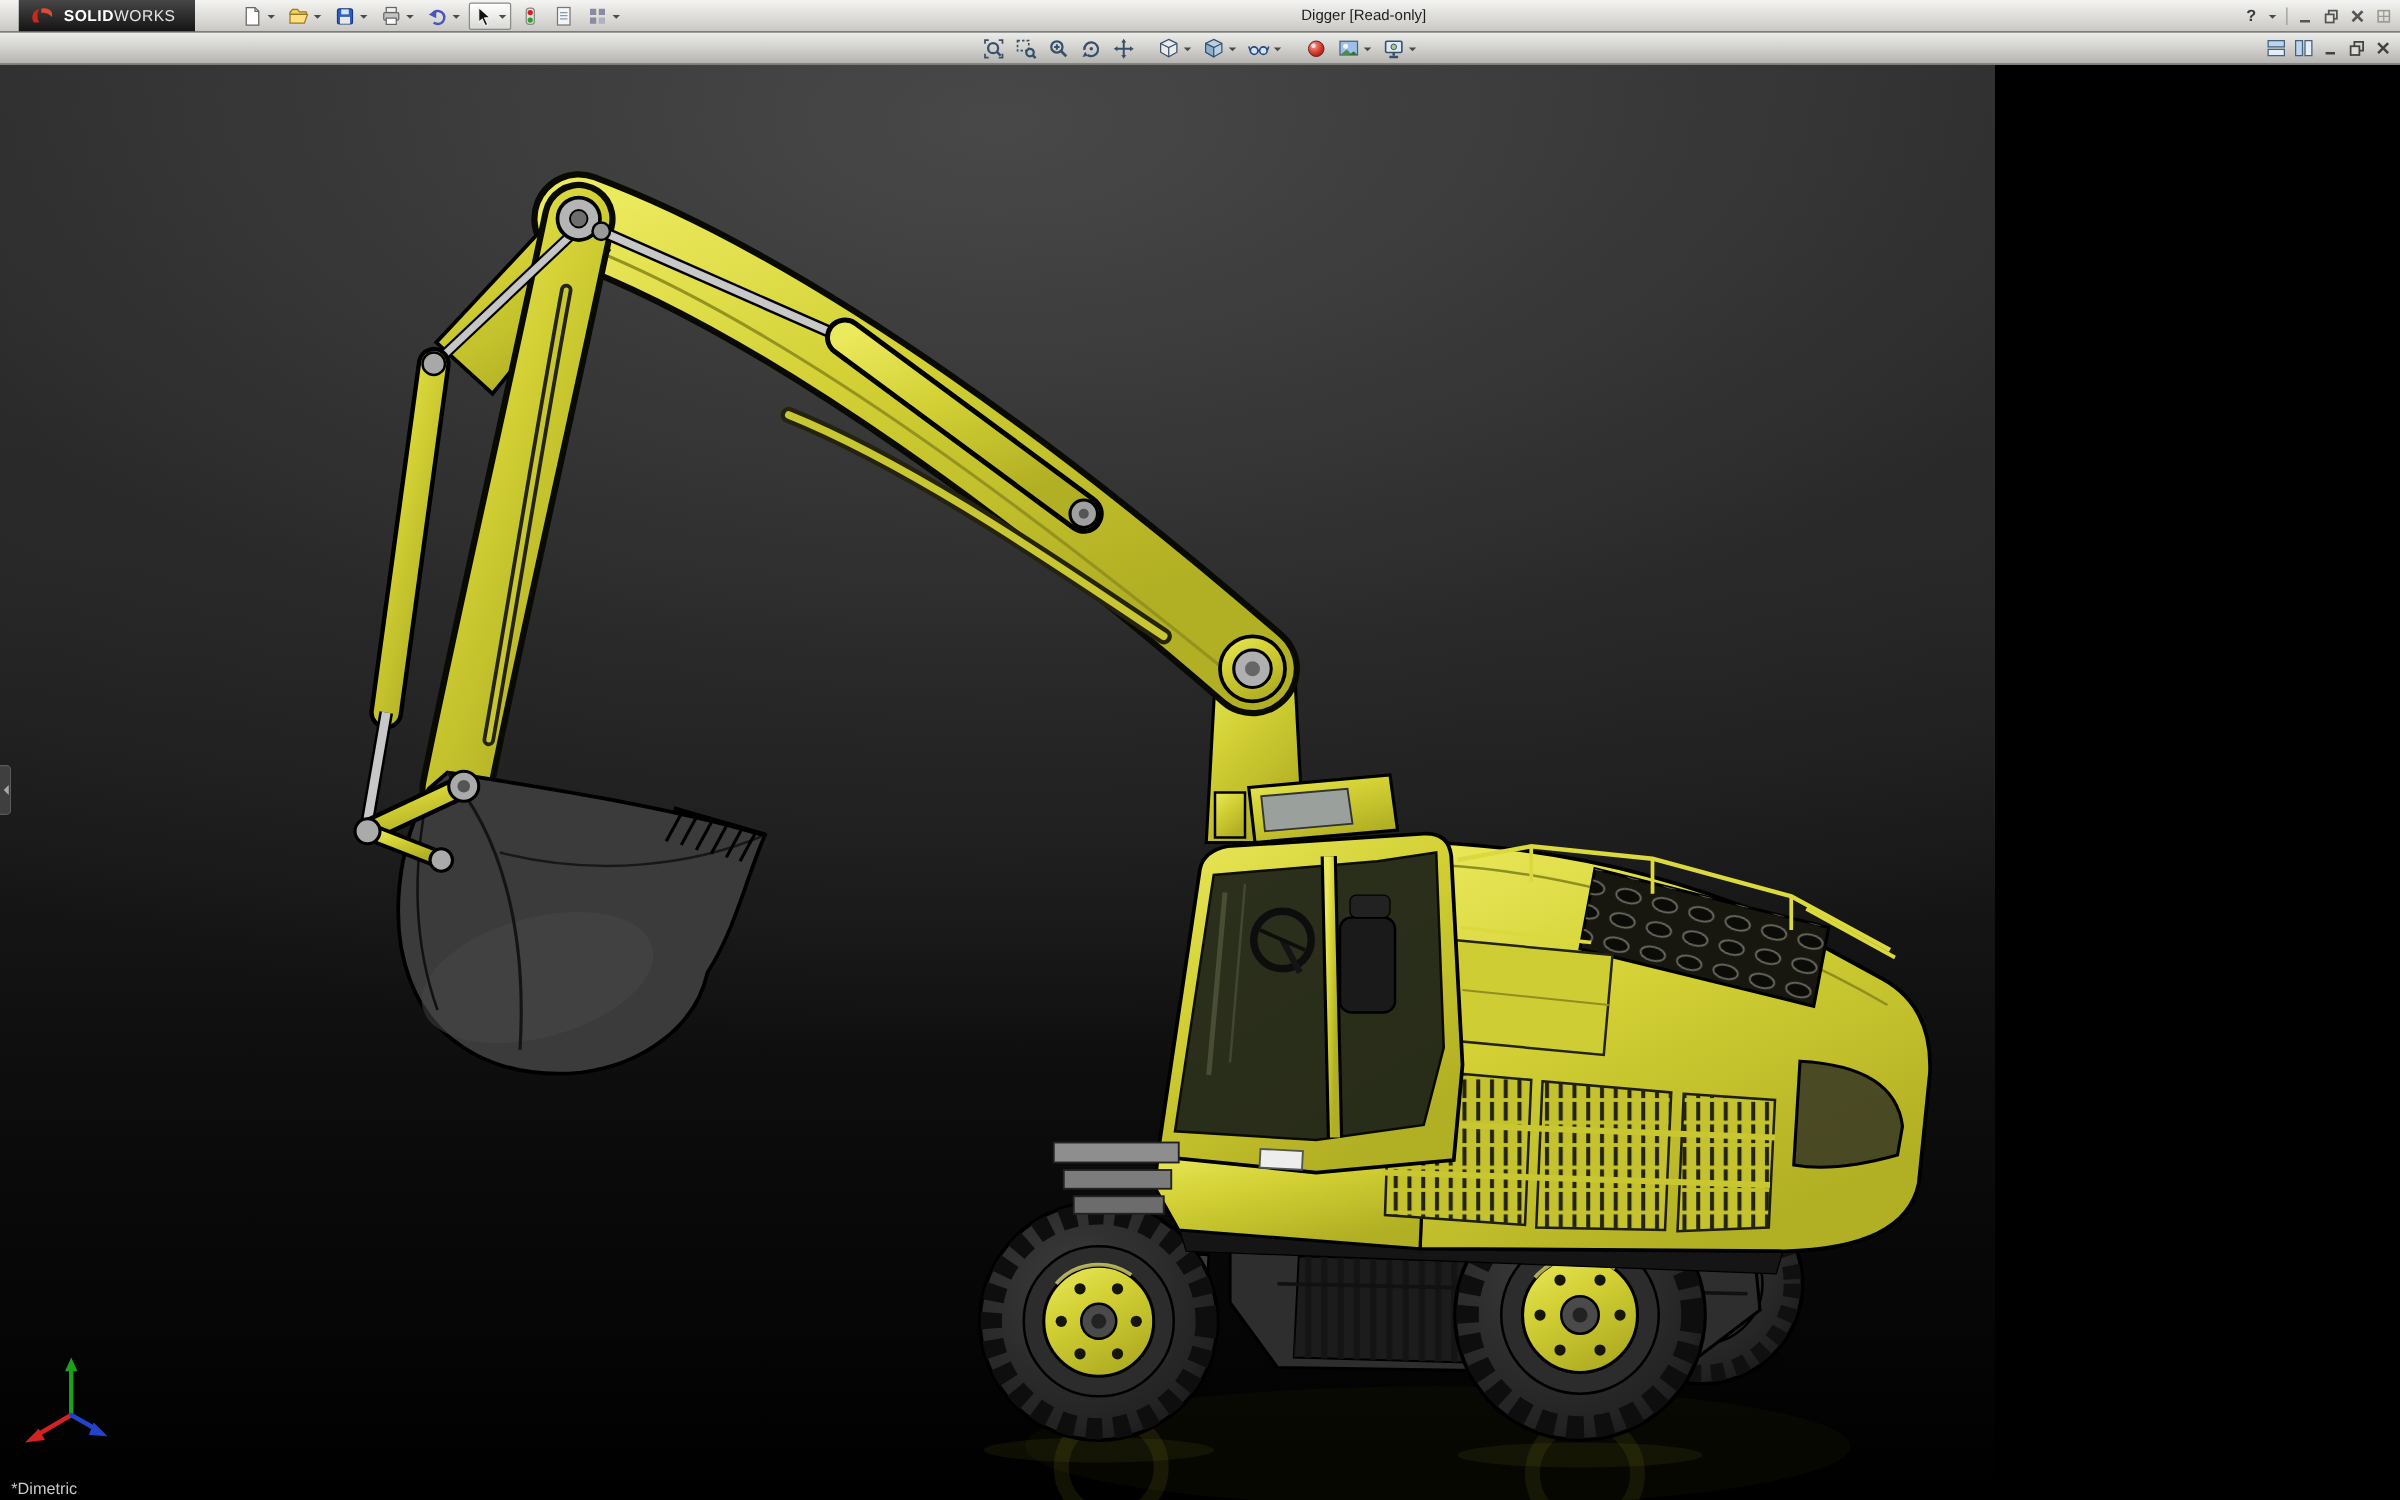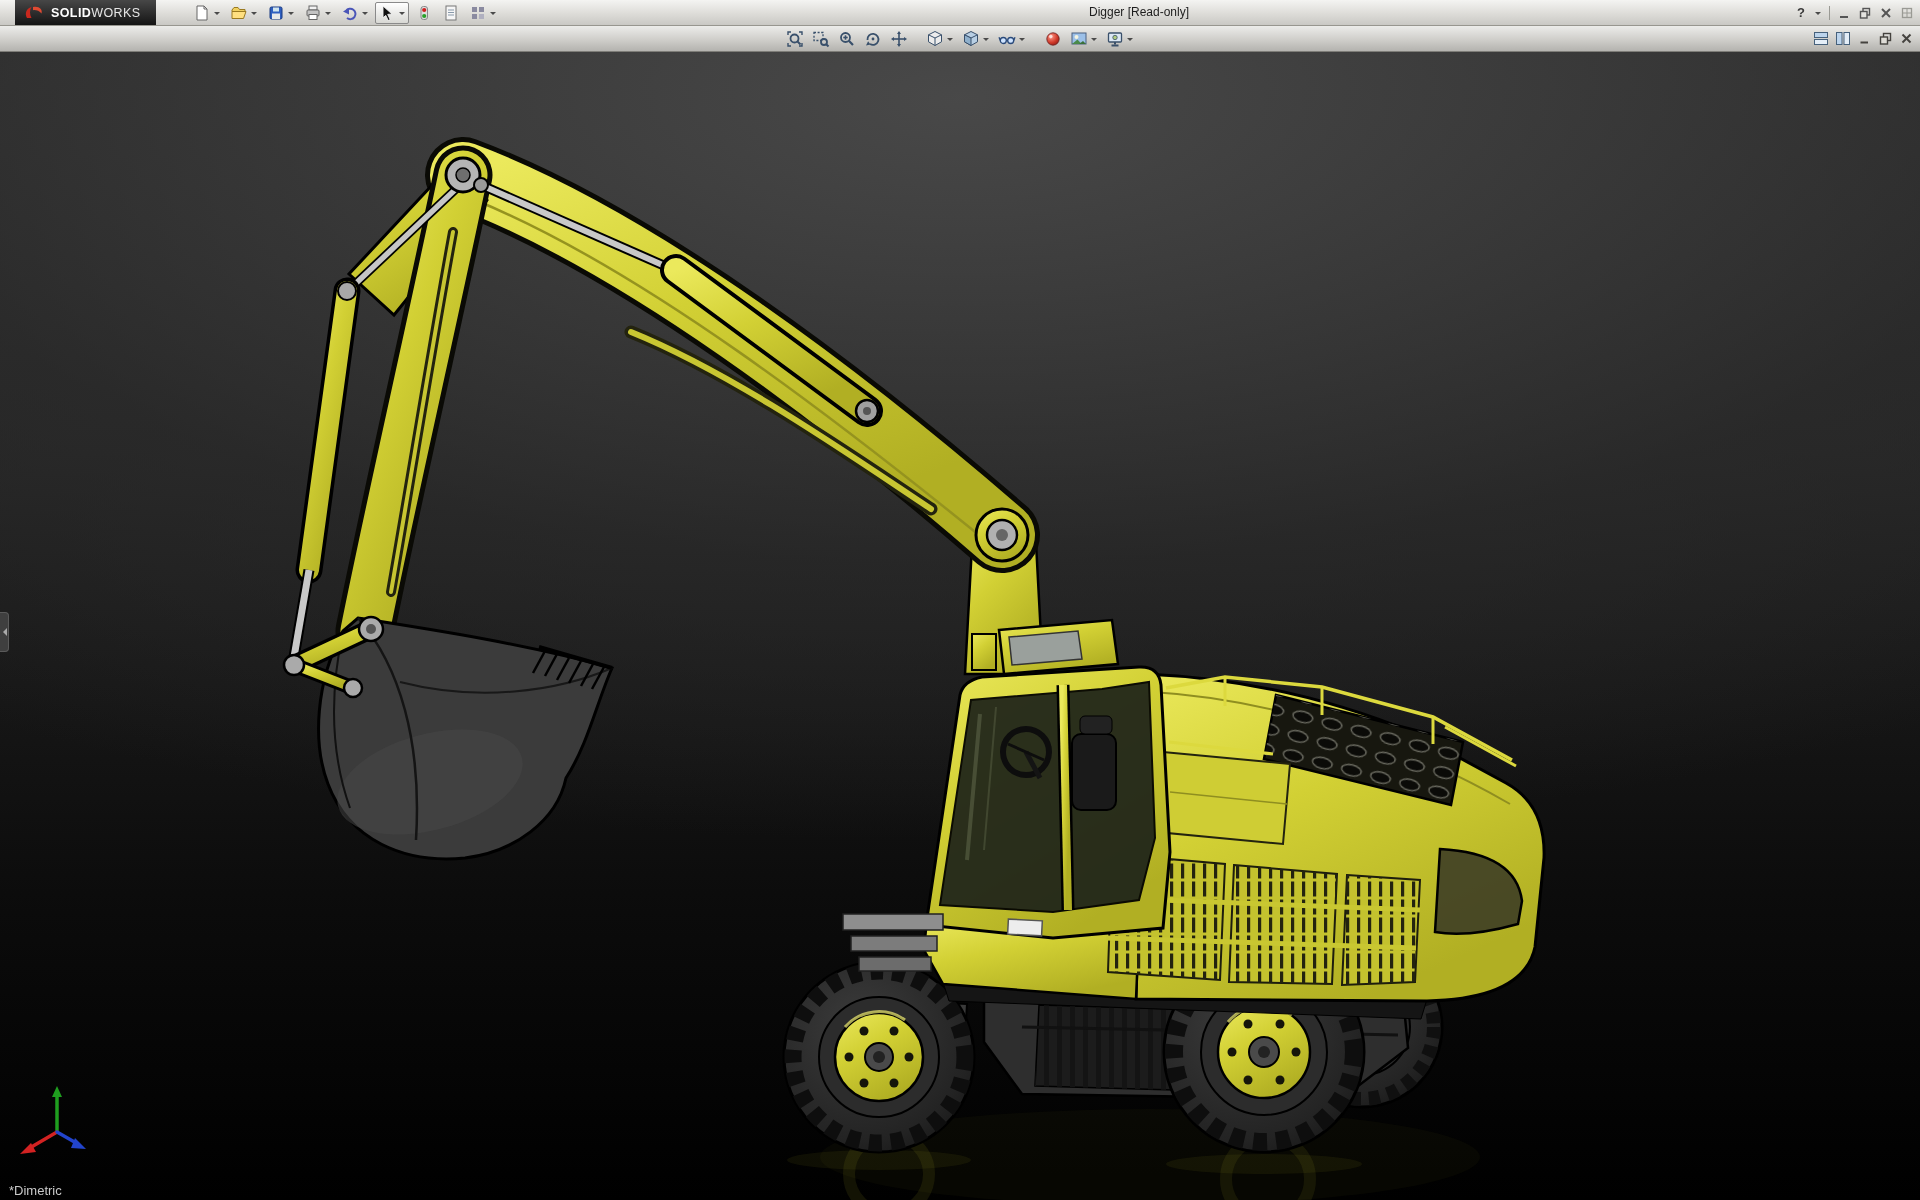--- a/index.html
+++ b/index.html
@@ -12,36 +12,36 @@
   .logo { height:25px; background:linear-gradient(#474747,#141414); display:flex; align-items:center;
           padding:0 16px 0 8px; gap:6px; flex:0 0 auto; }
   .brand { font-size:12.5px; letter-spacing:.4px; color:#e6e6e6; white-space:nowrap; }
   .brand b { color:#ffffff; }
   .std-toolbar { display:flex; align-items:center; margin-left:34px; gap:3px; }
   .tb-btn { display:flex; align-items:center; border:1px solid transparent; background:transparent;
             padding:1px 2px; height:22px; cursor:default; }
   .tb-btn.active { border:1px solid #8a8a8a; border-radius:2px;
                    background:linear-gradient(#ffffff,#d8d8d4); }
   .caret { width:0; height:0; border:3px solid transparent; border-top-color:#4a4a4a; margin:5px 1px 0 3px; }
-  .win-title { position:absolute; left:1139px; top:0; transform:translateX(-50%);
+  .win-title { position:absolute; left:1091px; top:0; transform:translateX(-50%);
                line-height:25px; font-size:12px; color:#1d1d1d; white-space:nowrap; }
   .win-controls { position:absolute; right:6px; top:0; height:25px; display:flex; align-items:center; gap:7px; }
   .help-q { font-size:13px; font-weight:bold; color:#3a3a3a; }
   .wc-sep { width:1px; height:14px; background:#9a9a94; }
 
   
   .toolbar2 { height:26px; background:linear-gradient(#ececea,#cfceca 55%,#b4b3af);
               border-bottom:1px solid #7e7d78; position:relative; }
   .headsup { position:absolute; left:50%; top:0; transform:translateX(-50%); height:25px;
              display:flex; align-items:center; gap:2px; }
   .doc-controls { position:absolute; right:6px; top:0; height:25px; display:flex; align-items:center; gap:6px; }
   .hu-gap { width:8px; }
 
   
-  .viewport { position:relative; width:1920px; height:1148px; overflow:hidden;
+  .viewport { position:relative; width:1596px; height:1148px; overflow:hidden;
       background:
         radial-gradient(ellipse 130% 90% at 50% 4%, rgba(74,74,74,.95), rgba(44,44,44,.65) 45%, rgba(0,0,0,0) 72%),
         linear-gradient(#2f2f2f 0%, #232323 35%, #0b0b0b 75%, #000 100%); }
   .model-svg { position:absolute; left:0; top:0; }
   .triad { position:absolute; left:14px; bottom:34px; }
   .orient-label { position:absolute; left:9px; bottom:2px; font-size:13px; color:#c9c9c9; }
   .panel-handle { position:absolute; left:0; top:560px; width:9px; height:40px; background:#3f3f3f;
                   border:1px solid #5a5a5a; border-left:none; border-radius:0 4px 4px 0;
                   display:flex; align-items:center; justify-content:center; }
   .panel-handle span { width:0; height:0; border:4px solid transparent; border-right-color:#aaa; margin-left:-3px; }

